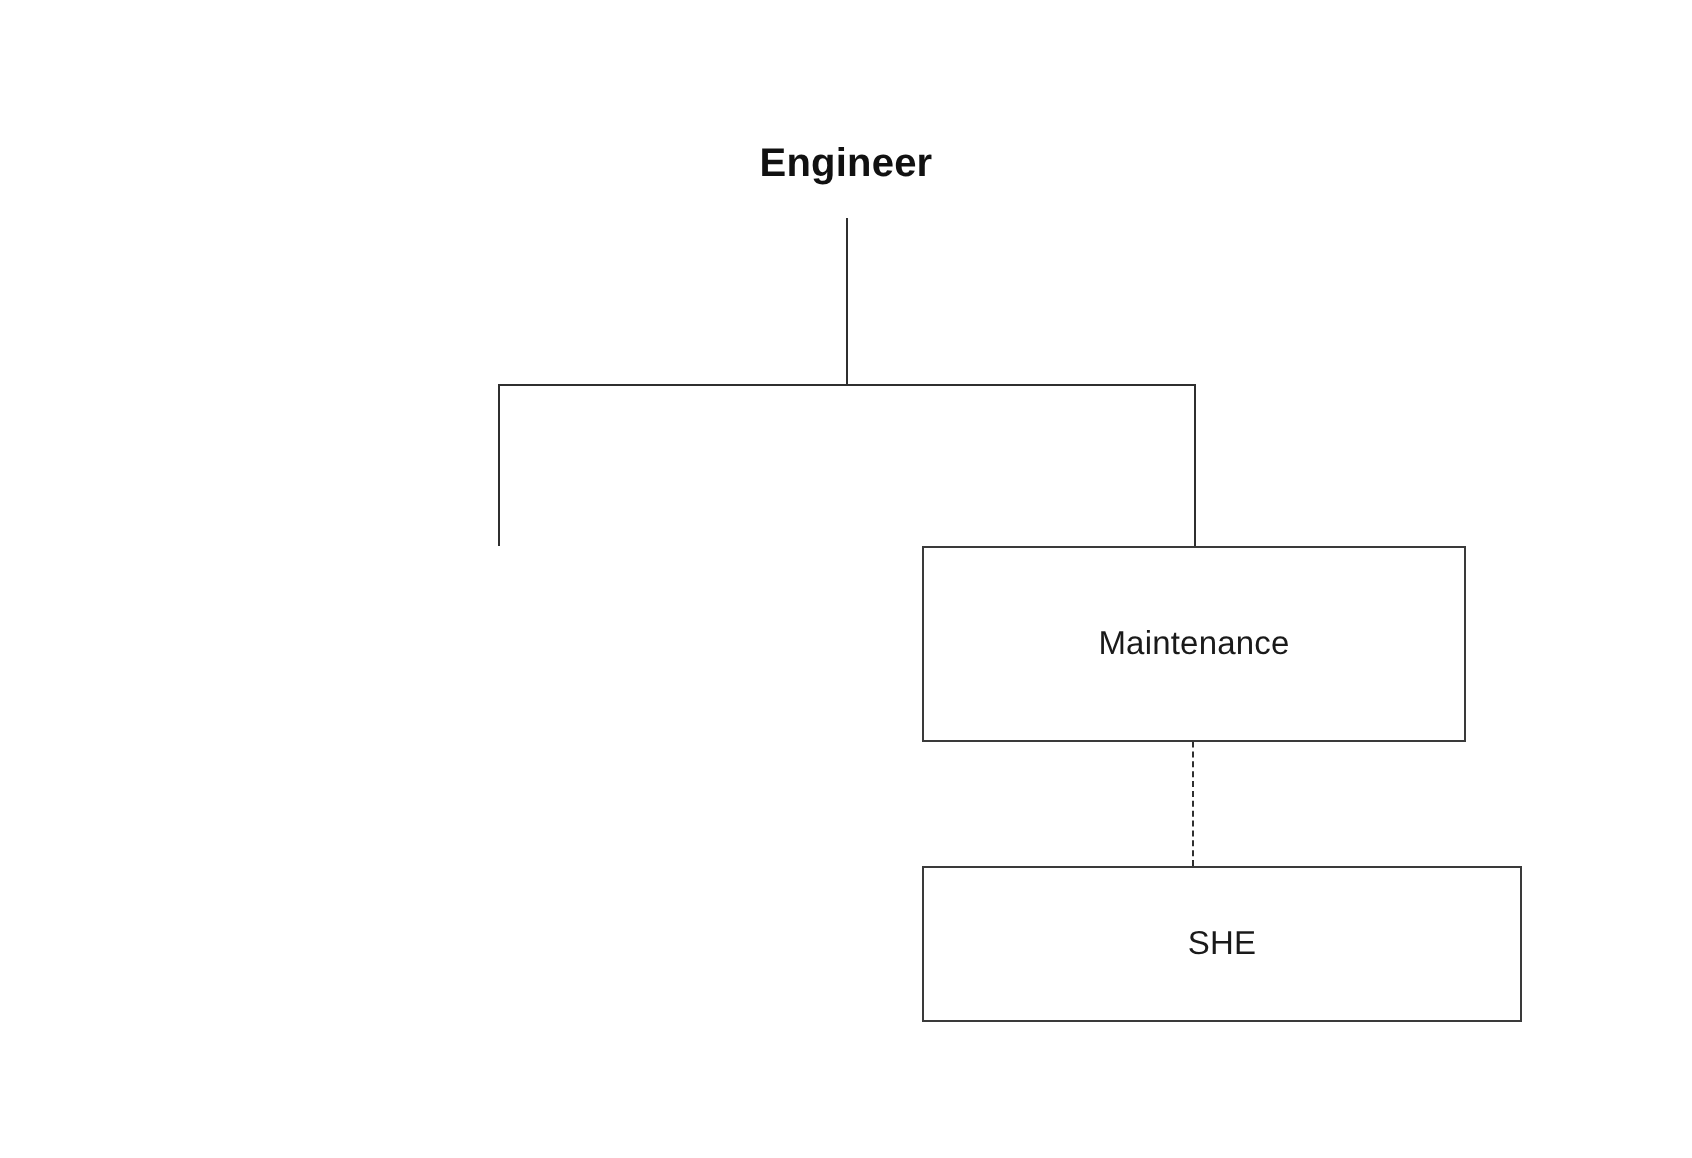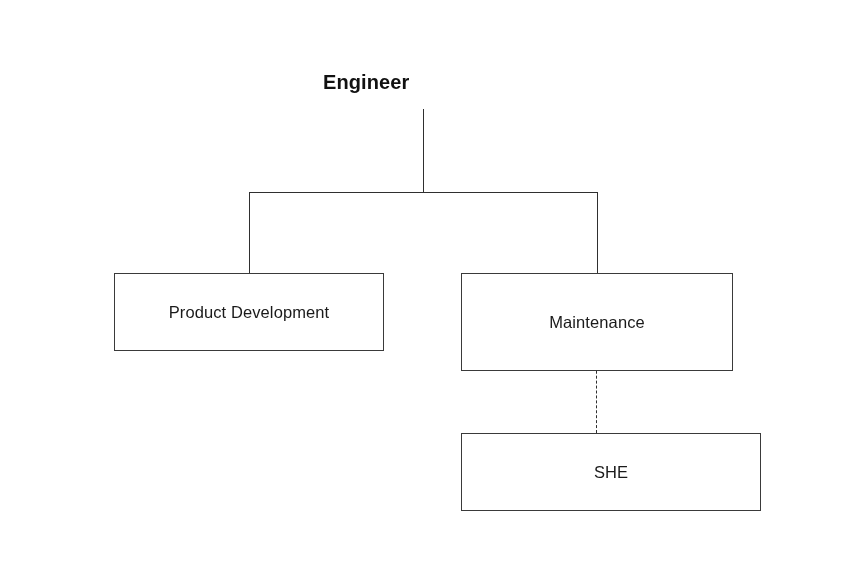--- a/index.html
+++ b/index.html
@@ -19,21 +19,21 @@
     background: #ffffff;
     overflow: hidden;
   }
 
   
   .root-title {
     position: absolute;
     left: 323px;
     top: 68px;
     width: 200px;
-    text-align: left;
+    text-align: center;
     font-size: 20px;
     font-weight: bold;
     color: #111111;
     letter-spacing: 0.1px;
     line-height: 28px;
     white-space: nowrap;
   }
 
   
   .conn {
@@ -124,19 +124,18 @@
 
   <div class="root-title">Engineer</div>
 
   <div class="conn conn-v trunk-stem"></div>
   <div class="conn conn-h trunk-bus"></div>
   <div class="conn conn-v drop-left"></div>
   <div class="conn conn-v drop-right"></div>
 
   <div class="conn-dashed"></div>
 
-  <div class="node-box box-product-development">Product Development</div>
 
   <div class="node-box box-maintenance">Maintenance</div>
 
   <div class="node-box box-she">SHE</div>
 
 </div>
 
 </body></html>

